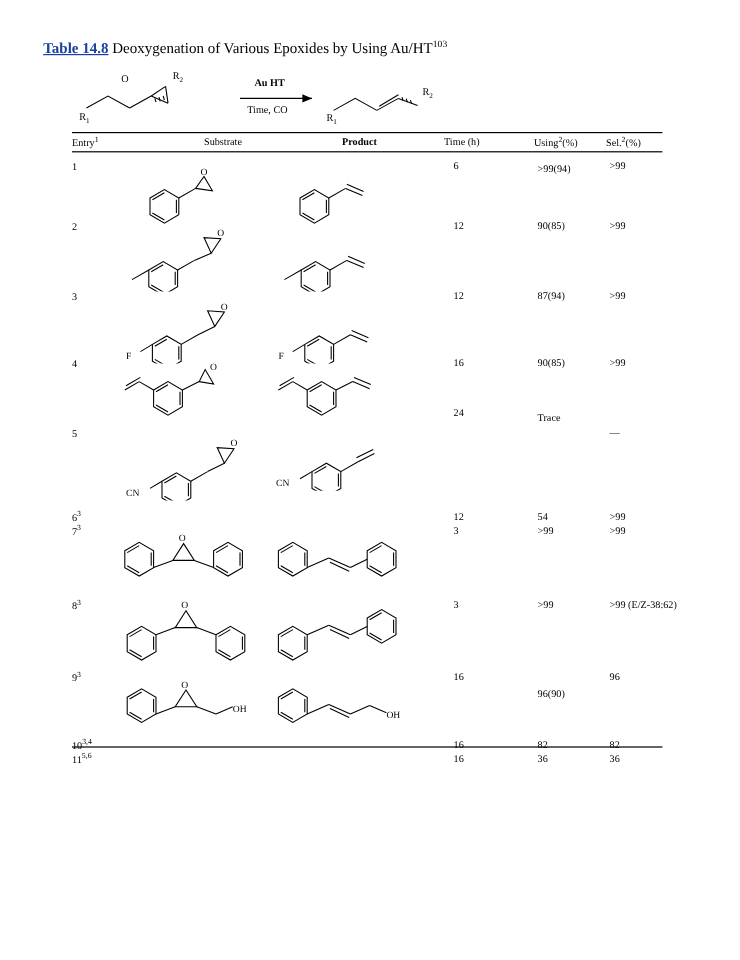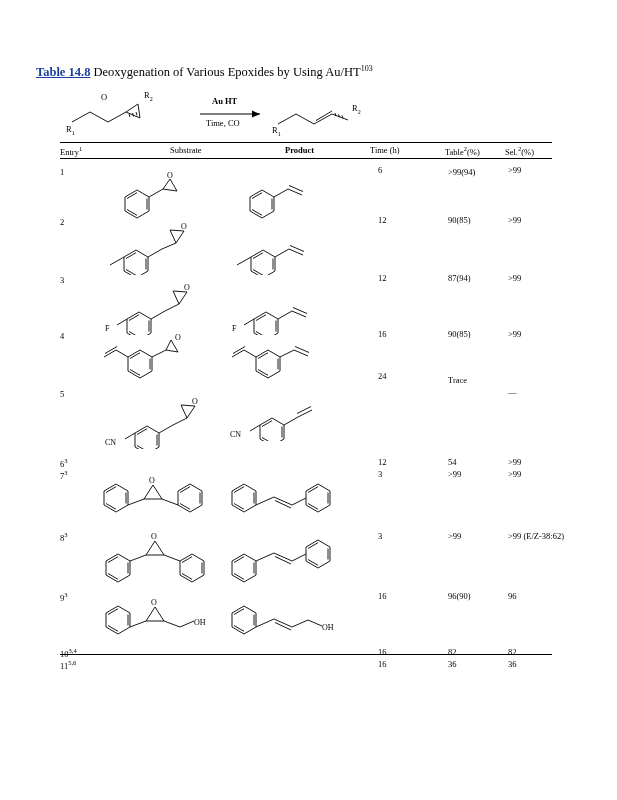--- a/index.html
+++ b/index.html
@@ -12,21 +12,20 @@
     height: 800px;
     font-family: "Liberation Serif", serif;
     color: #000000;
     position: relative;
     overflow: hidden;
   }
   .page {
     position: relative;
     width: 617px;
     height: 608px;
-    margin-top: 32px;
   }
 
   
   .title-block {
     position: absolute;
     left: 36px;
     top: 32px;
     font-size: 12.5px;
     line-height: 1.2;
   }
@@ -158,21 +157,21 @@
     <span class="scheme-text" style="left:146px; top:30px;">Time, CO</span>
   </div>
 
   <div class="table-area">
     <div class="rule"></div>
     <div class="head-row">
       <span class="head-cell hc-entry"><span>Entry</span><span class="sup-s">1</span></span>
       <span class="head-cell hc-sub">Substrate</span>
       <span class="head-cell hc-prod">Product</span>
       <span class="head-cell hc-time">Time (h)</span>
-      <span class="head-cell hc-yield"><span>Table</span><span class="sup-s">2</span><span>(%)</span></span>
+      <span class="head-cell hc-yield"><span>Using</span><span class="sup-s">2</span><span>(%)</span></span>
       <span class="head-cell hc-sel"><span>Sel.</span><span class="sup-s">2</span><span>(%)</span></span>
     </div>
     <div class="rule-thin"></div>
 
     <div class="body">
 
       <span class="cell c-entry" style="top:6px;"><span>1</span><span class="sup-s"></span></span>
       <span class="cell c-time" style="top:6px;">6</span>
       <span class="cell c-yield" style="top:8px;">&gt;99(94)</span>
       <span class="cell c-sel" style="top:6px;">&gt;99</span>
@@ -440,21 +439,21 @@
             <polygon points="78,18 90,11 102,18 102,32 90,39 78,32"></polygon>
             <line x1="80" y1="19.5" x2="90" y2="13.7"></line>
             <line x1="100" y1="19.5" x2="100" y2="30.5"></line>
             <line x1="80" y1="30.5" x2="90" y2="36.3"></line>
           </g>
         </svg>
       </div>
 
       <span class="cell c-entry" style="top:432px;"><span>9</span><span class="sup-s">3</span></span>
       <span class="cell c-time" style="top:432px;">16</span>
-      <span class="cell c-yield" style="top:432px;">96(90)</span>
+      <span class="cell c-yield" style="top:446px;">96(90)</span>
       <span class="cell c-sel" style="top:432px;">96</span>
 
       <div class="struct" style="left:42px; top:428px;">
         <svg width="150" height="58" viewBox="0 0 150 58">
           <g stroke="#000" stroke-width="0.9" fill="none">
             <polygon points="4,26 16,19 28,26 28,40 16,47 4,40"></polygon>
             <line x1="6" y1="27.5" x2="16" y2="21.7"></line>
             <line x1="26" y1="27.5" x2="26" y2="38.5"></line>
             <line x1="6" y1="38.5" x2="16" y2="44.3"></line>
             <line x1="28" y1="40" x2="44" y2="34"></line>

